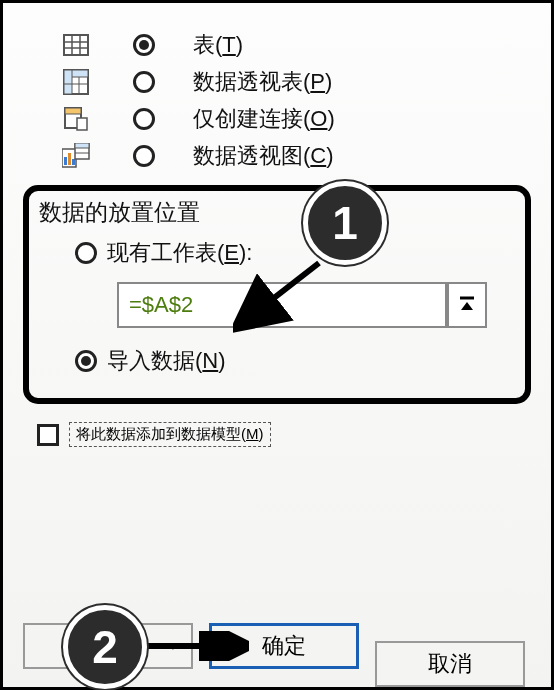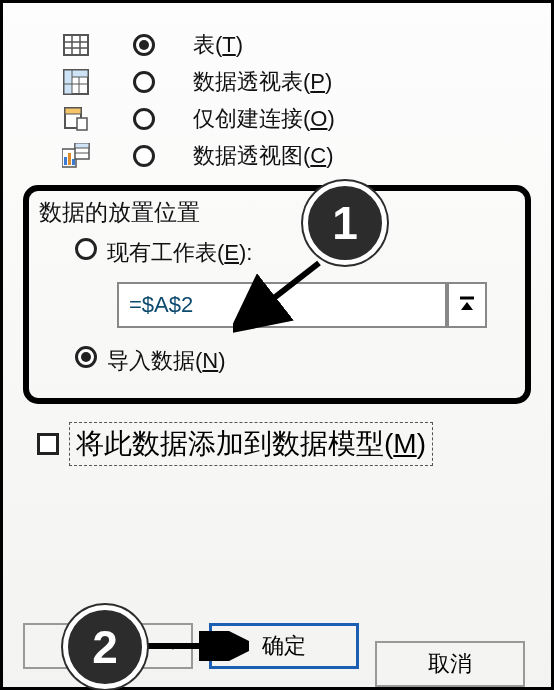--- a/index.html
+++ b/index.html
@@ -100,56 +100,57 @@
     margin: 14px 2px 6px 2px;
     padding: 4px 10px 16px 10px;
   }
   .section-label {
     font-size: 23px;
     color: #111;
     margin: 2px 0 10px 0;
   }
   .placement-row {
     display: flex;
+    align-items: center;
     margin: 6px 0 6px 36px;
     font-size: 22px;
     color: #111;
   }
   .ref-row {
     margin: 14px 0 18px 78px;
     display: flex;
     align-items: stretch;
     width: 370px;
   }
   .ref-input {
     flex: 1;
     border: 2px solid #888;
     background: #fff;
     padding: 8px 10px;
     font-size: 22px;
-    color: #0c4a6e;
+    color: #4d7c0f;
     height: 46px;
   }
   .ref-btn {
     width: 40px;
     border: 2px solid #888;
     border-left: 2px solid #888;
     background: #fff;
     display: flex;
     align-items: center;
     justify-content: center;
     cursor: pointer;
   }
   .ref-btn svg { display:block; }
 
   .checkbox-row {
     display: flex;
     align-items: center;
     margin: 18px 0 0 16px;
-    font-size: 28px;
+    font-size: 15px;
   }
   .checkbox {
     width: 22px;
     height: 22px;
     border: 3px solid #222;
     background: #fff;
     margin-right: 10px;
     cursor: pointer;
   }
   .checkbox-label {

